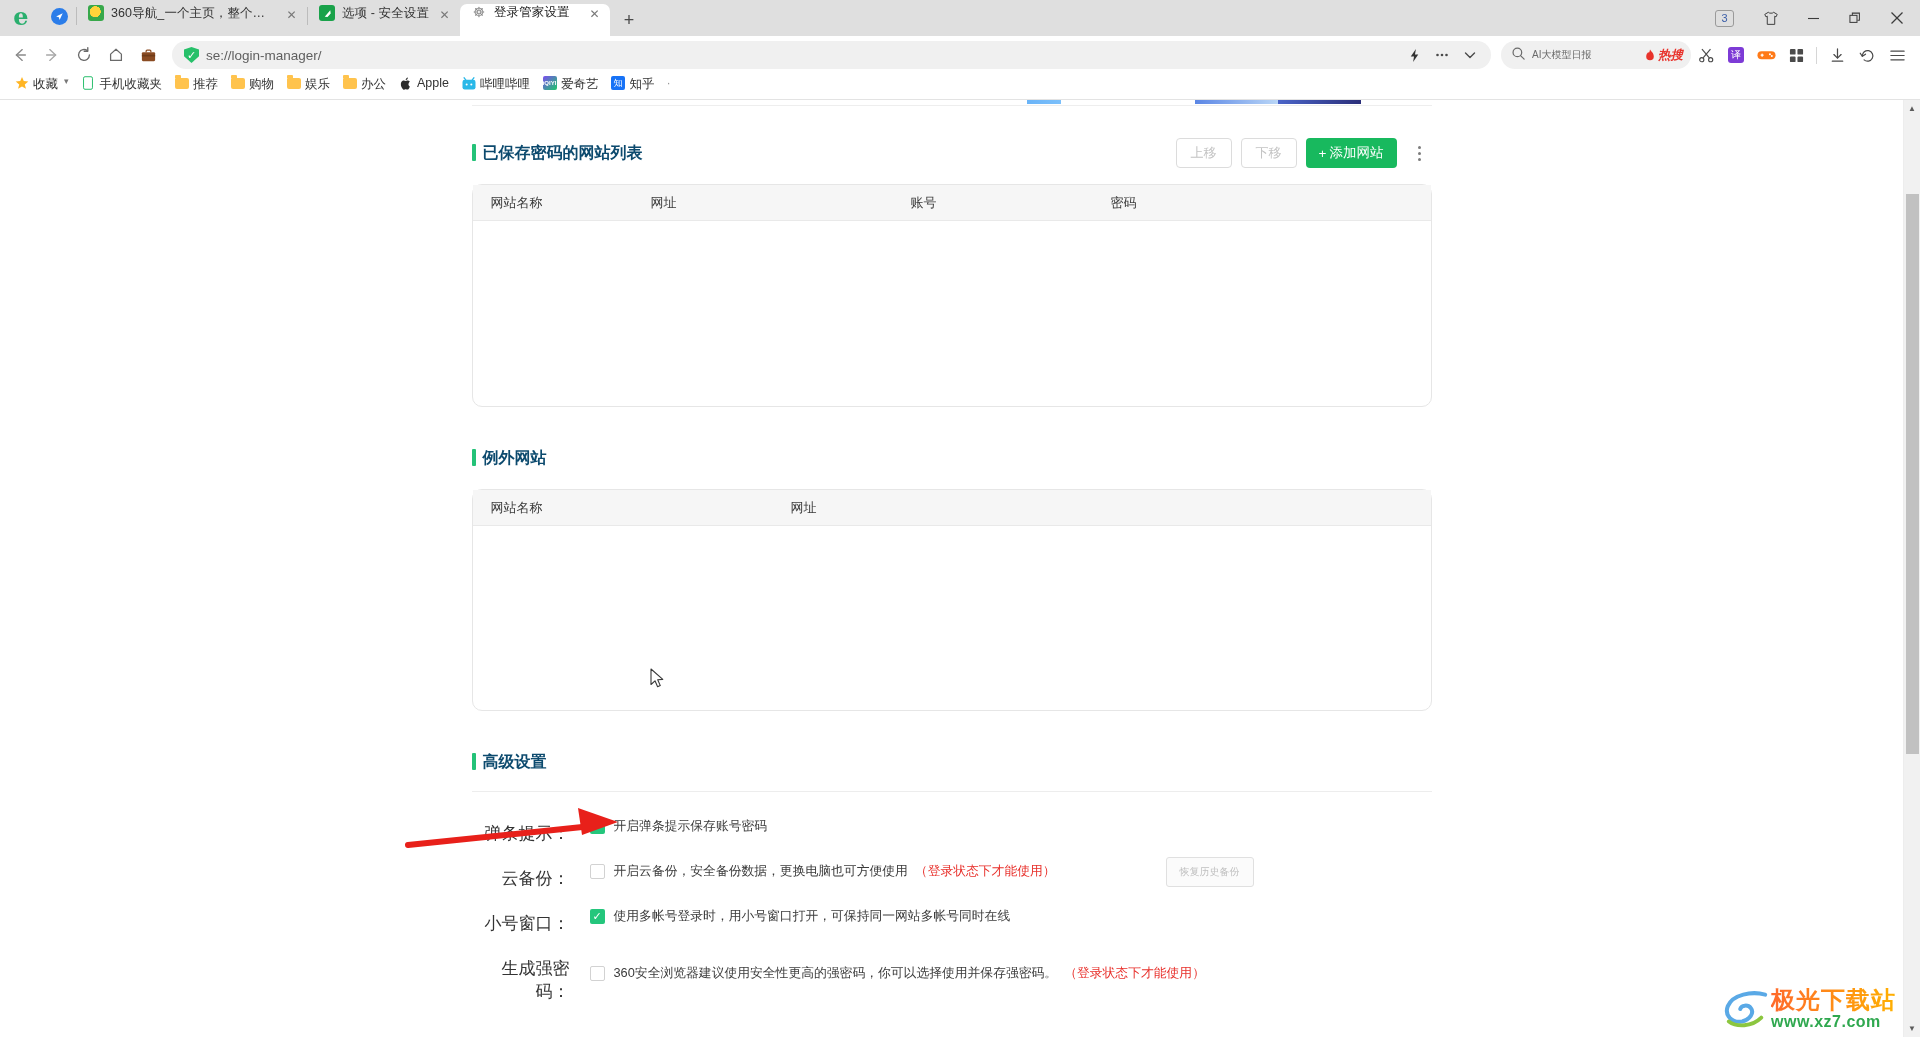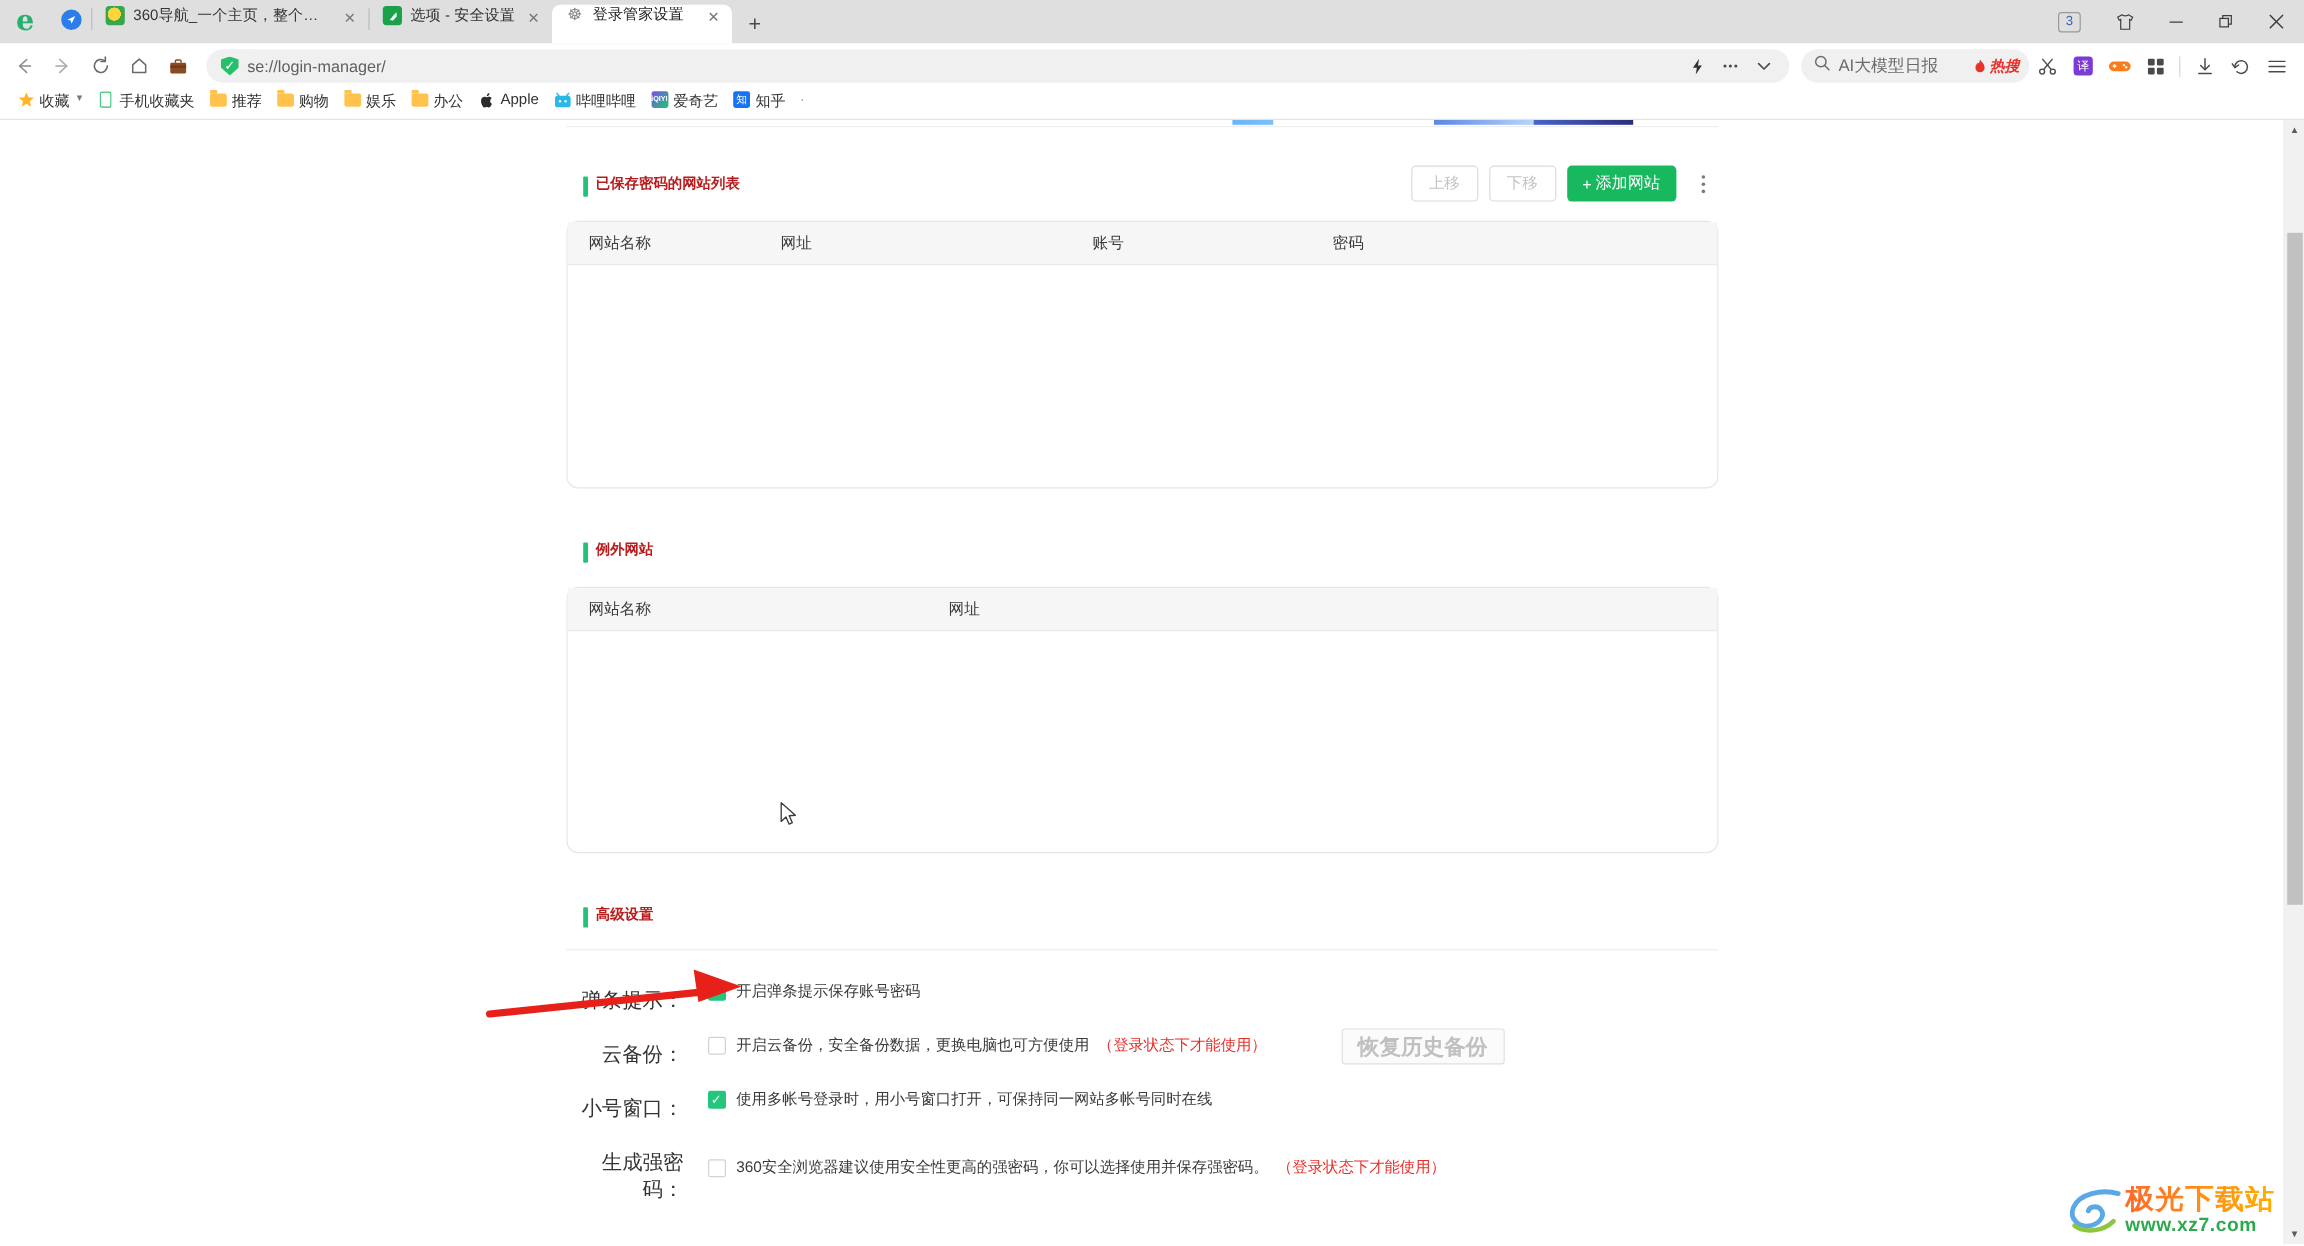--- a/index.html
+++ b/index.html
@@ -156,21 +156,21 @@
   .searchbox {
     width: 190px; height: 28px;
     background: #f0f0f0;
     border-radius: 14px;
     display: flex; align-items: center;
     padding: 0 8px 0 10px;
     margin-left: 4px;
     gap: 6px;
   }
   .searchbox .sb-text {
-    font-size: 14px; color: #6a6a6a;
+    font-size: 10px; color: #6a6a6a;
     flex: 1 1 auto;
     white-space: nowrap; overflow: hidden;
   }
   .hot-badge {
     display: flex; align-items: center; gap: 2px;
     font-size: 12.5px; color: #e8322b; font-weight: bold;
     font-style: italic;
     white-space: nowrap;
   }
   .tb-right { display: flex; align-items: center; }
@@ -259,25 +259,24 @@
   .cut-c { left: 806px; width: 83px; background: linear-gradient(90deg,#4a64c8,#2b2f7a); }
   .cut-line { position: absolute; top: 5px; left: 0; right: 0; height: 1px; background: #eeeeee; }
 
   .section { margin-top: 14px; }
   .sec-head {
     display: flex; align-items: center;
     height: 34px;
     margin-bottom: 14px;
   }
   .sec-title {
-    font-size: 12px; font-weight: bold; color: #b91c1c;
+    font-size: 16px; font-weight: bold; color: #0c4a6e;
     padding-left: 11px;
     position: relative;
     line-height: 1.2;
-    margin-left: 14px;
   }
   .sec-title::before {
     content: ""; position: absolute; left: 0; top: 1px;
     width: 4px; height: 17px; background: #24c278; border-radius: 1px;
   }
   .sec-actions { margin-left: auto; display: flex; align-items: center; gap: 9px; }
   .btn-ghost {
     min-width: 56px; height: 30px;
     border: 1px solid #dcdcdc; border-radius: 4px;
     background: #fff;
@@ -348,24 +347,23 @@
   .acheck.on { background: #24c67c; color: #fff; font-size: 11px; }
   .acheck.off { background: #fff; border: 1px solid #d2d2d2; }
   .atext { font-size: 12.8px; color: #3b3b3b; white-space: nowrap; }
   .anote { color: #e8302b; margin-left: 7px; font-size: 12.8px; }
   .abtn-right {
     margin-left: auto;
     margin-right: 178px;
     height: 30px;
     border: 1px solid #e0e0e0; border-radius: 3px;
     background: #fbfbfb;
-    color: #c0c0c0; font-size: 18px;
+    color: #c0c0c0; font-size: 10px;
     display: flex; align-items: center; justify-content: center;
     padding: 0 13px;
-    font-weight: bold;
   }
 
   
   .scrollbar {
     position: absolute;
     top: 0; right: 0; bottom: 0;
     width: 17px;
     background: #f1f1f1;
     border-left: 1px solid #ededed;
   }

